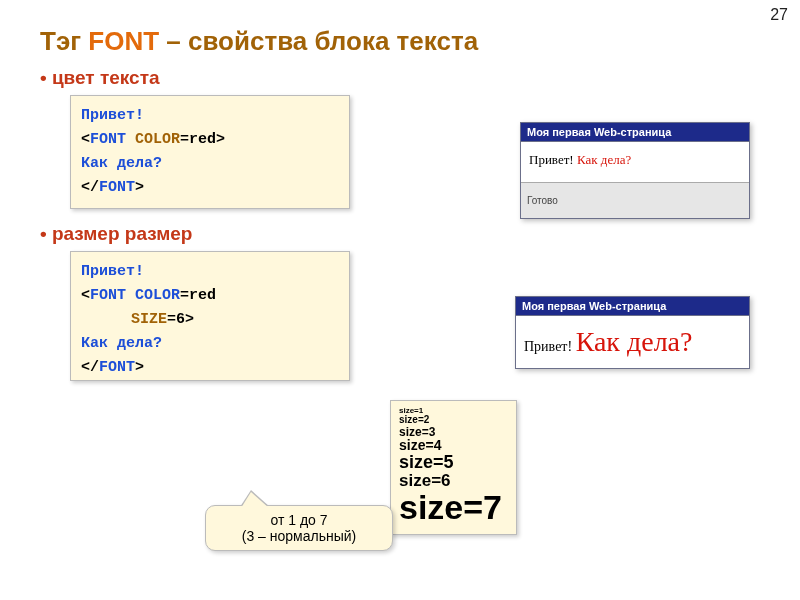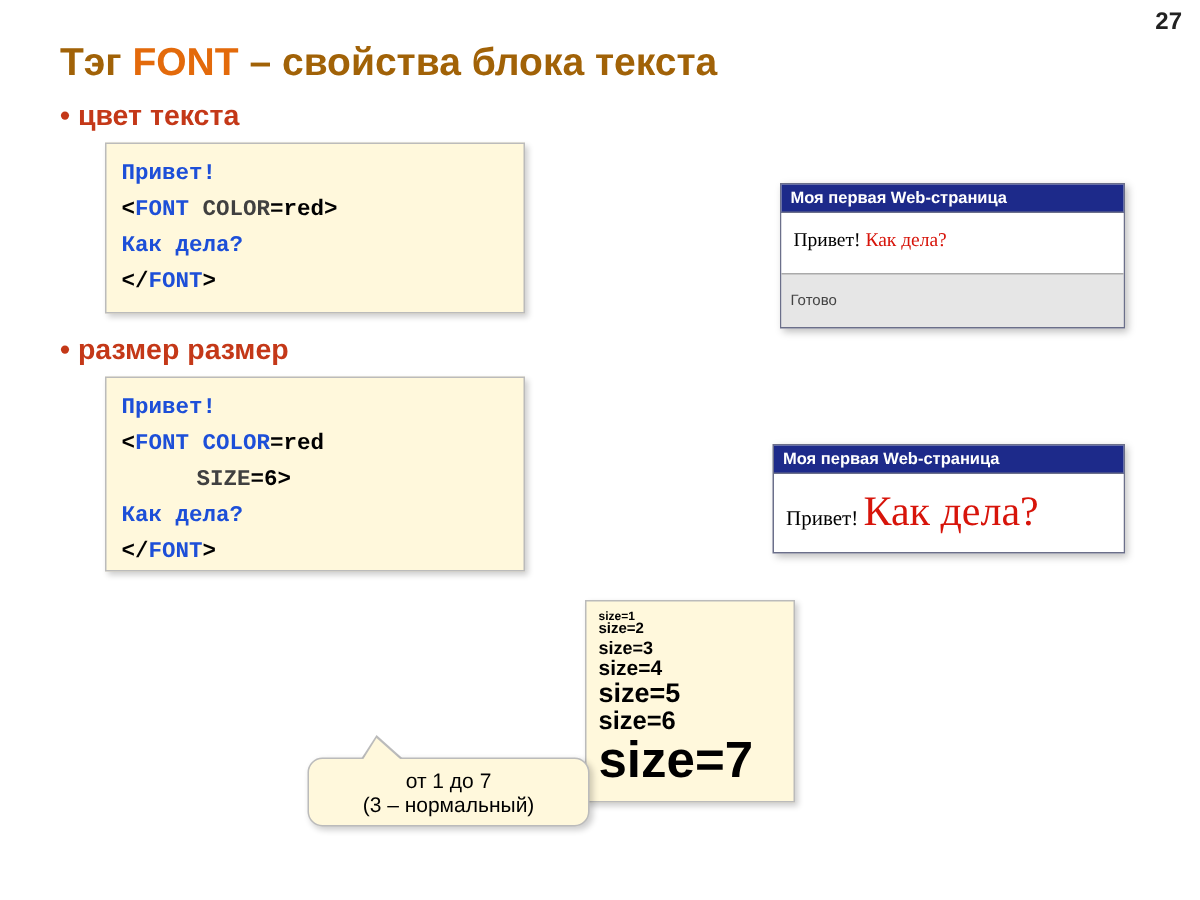--- a/index.html
+++ b/index.html
@@ -10,21 +10,21 @@
     height: 600px;
     background: #fff;
     position: relative;
     overflow: hidden;
   }
   .page-number {
     position: absolute;
     top: 6px;
     right: 12px;
     font-size: 16px;
-    font-weight: bold;
+    font-weight: normal;
     color: #222;
   }
   .title {
     margin: 26px 0 10px 40px;
     font-size: 26px;
     font-weight: bold;
   }
   .title .part-black { color: #a16207; }
   .title .part-orange { color: #e36a0b; }
   .bullet {
@@ -47,21 +47,21 @@
     box-shadow: 2px 2px 4px rgba(0,0,0,0.2);
     padding: 8px 10px;
     font-family: "Courier New", monospace;
     font-size: 15px;
     font-weight: bold;
     line-height: 1.6;
     position: relative;
   }
   .code-box.tall { height: 130px; }
   .c-blue { color: #1d4fd8; }
-  .c-green { color: #404040; text-align: center; }
+  .c-green { color: #a16207; text-align: center; }
   .c-black { color: #000; }
 
   
   .browser {
     position: absolute;
     width: 230px;
     border: 1px solid #6b6f8a;
     background: #fff;
     box-shadow: 2px 2px 5px rgba(0,0,0,0.25);
   }
@@ -92,21 +92,21 @@
   #browser1 { top: 122px; right: 50px; }
   #browser2 { top: 296px; right: 50px; width: 235px; }
   #browser2 .browser-body { font-size: 14px; }
   #browser2 .big-red { color: #d7140a; font-size: 28px; font-family: "Times New Roman", serif; }
 
   
   .size-box {
     position: absolute;
     left: 390px;
     top: 400px;
-    width: 140px;
+    width: 127px;
     background: #fff8dc;
     border: 1px solid #bbb;
     box-shadow: 2px 2px 4px rgba(0,0,0,0.2);
     padding: 6px 8px 8px;
     font-family: Arial, sans-serif;
     font-weight: bold;
     line-height: 1.05;
   }
   .size-box div { color: #000; }
 

